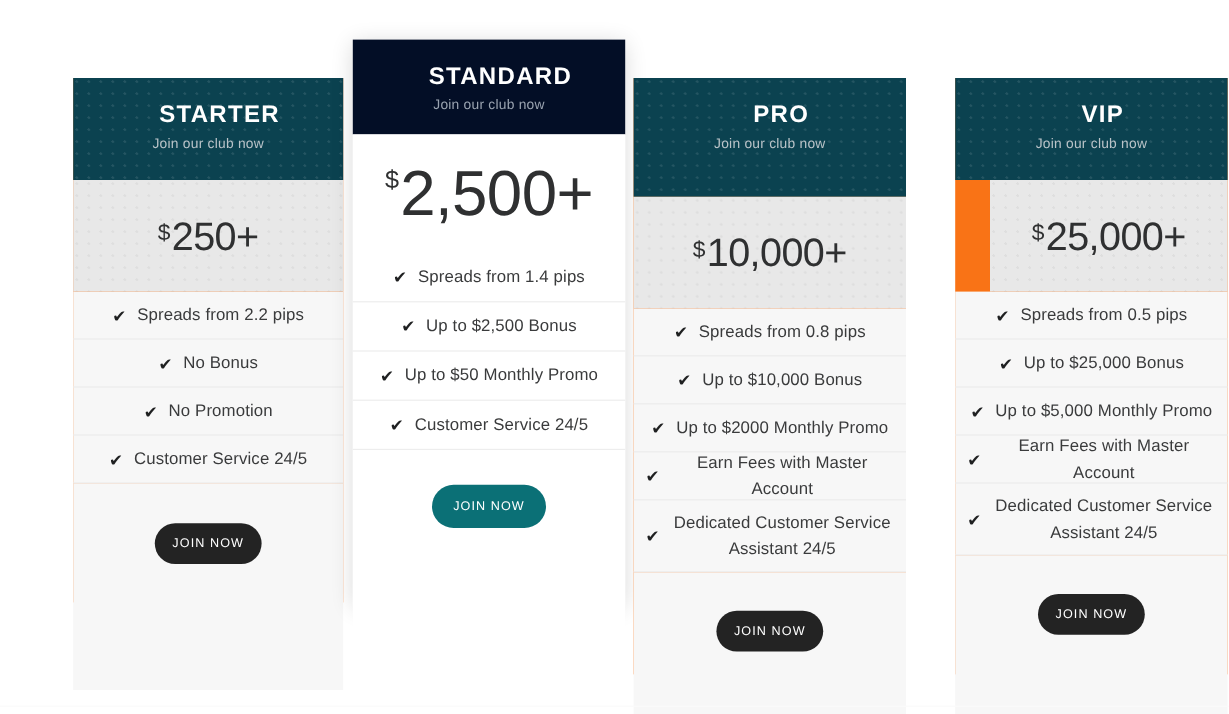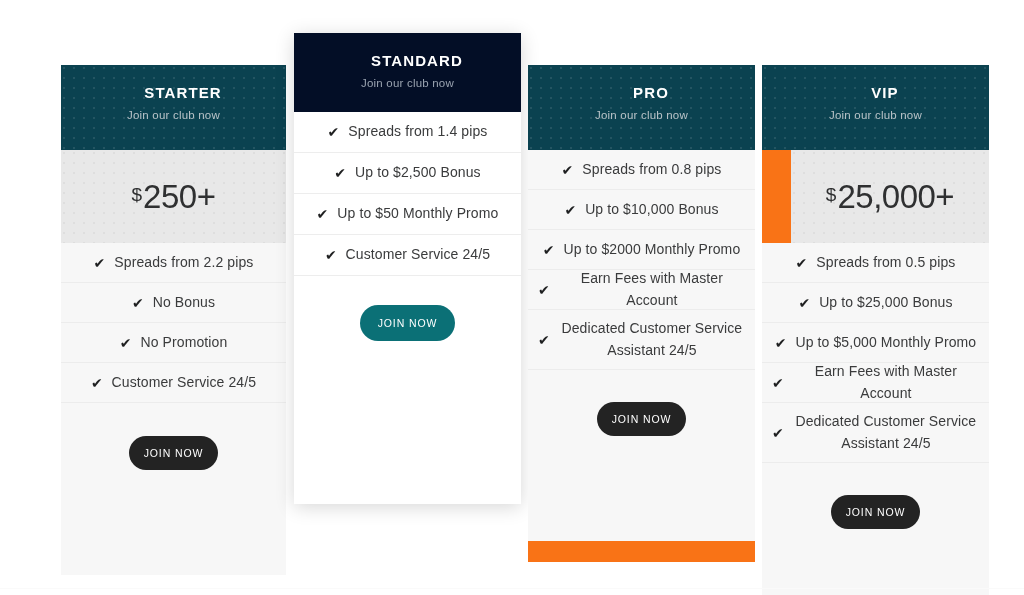--- a/index.html
+++ b/index.html
@@ -49,21 +49,21 @@
     background-image:
       radial-gradient(circle at 3px 3px, rgba(255,255,255,0.10) 1px, transparent 1.2px);
     background-size: 10px 10px;
     padding-top: 20px;
   }
   .card.featured .card-header {
     background-color: #030e26;
     background-image: none;
   }
   .tier-name {
-    font-size: 15px;
+    font-size: 20px;
     font-weight: bold;
     letter-spacing: 1.1px;
     color: #ffffff;
     line-height: 1.1;
     padding-left: 19px;
   }
   .tier-sub {
     margin-top: 7px;
     font-size: 11.5px;
     font-weight: normal;
@@ -237,20 +237,25 @@
     </div>
   </div>
 
   <div class="card featured" id="card-standard" style="left:294px; top:33px; width:227px; height:471px;">
 
     <div class="card-header" style="height:79px;">
       <div class="tier-name">STANDARD</div>
       <div class="tier-sub">Join our club now</div>
     </div>
 
+    <div class="price-box" style="height:99px;">
+      <div class="price-inner">
+        <span class="currency">$</span><span class="amount">2,500+</span>
+      </div>
+    </div>
 
     <div class="features">
       <div class="feature-row" style="height:41px;">
         <span class="check">✔</span>
         <span class="feature-text">Spreads from 1.4 pips</span>
       </div>
       <div class="feature-row" style="height:41px;">
         <span class="check">✔</span>
         <span class="feature-text">Up to $2,500 Bonus</span>
       </div>
@@ -264,25 +269,30 @@
       </div>
     </div>
 
     <div class="cta-zone" style="height:125px; padding-top:29px;">
       <button class="join-btn">JOIN NOW</button>
     </div>
   </div>
 
   <div class="card" id="card-pro" style="left:528px; top:65px; width:227px; height:497px;">
 
-    <div class="card-header" style="height:85px;">
+    <div class="card-header" style="height:99px;">
       <div class="tier-name">PRO</div>
       <div class="tier-sub">Join our club now</div>
     </div>
 
+    <div class="price-box" style="height:93px;">
+      <div class="price-inner">
+        <span class="currency">$</span><span class="amount">10,000+</span>
+      </div>
+    </div>
 
     <div class="features">
       <div class="feature-row" style="height:40px;">
         <span class="check">✔</span>
         <span class="feature-text">Spreads from 0.8 pips</span>
       </div>
       <div class="feature-row" style="height:40px;">
         <span class="check">✔</span>
         <span class="feature-text">Up to $10,000 Bonus</span>
       </div>
@@ -298,21 +308,21 @@
         <span class="check">✔</span>
         <span class="feature-text">Dedicated Customer Service Assistant 24/5</span>
       </div>
     </div>
 
     <div class="cta-zone" style="height:139px; padding-top:32px;">
       <button class="join-btn">JOIN NOW</button>
     </div>
   </div>
 
-  <div class="card" id="card-vip" style="left:762px; top:65px; width:227px; height:497px;">
+  <div class="card" id="card-vip" style="left:796px; top:65px; width:227px; height:497px;">
 
     <div class="card-header" style="height:85px;">
       <div class="tier-name">VIP</div>
       <div class="tier-sub">Join our club now</div>
     </div>
 
     <div class="price-box" style="height:93px;margin-left:29px;">
       <div class="price-inner">
         <span class="currency">$</span><span class="amount">25,000+</span>
       </div>

